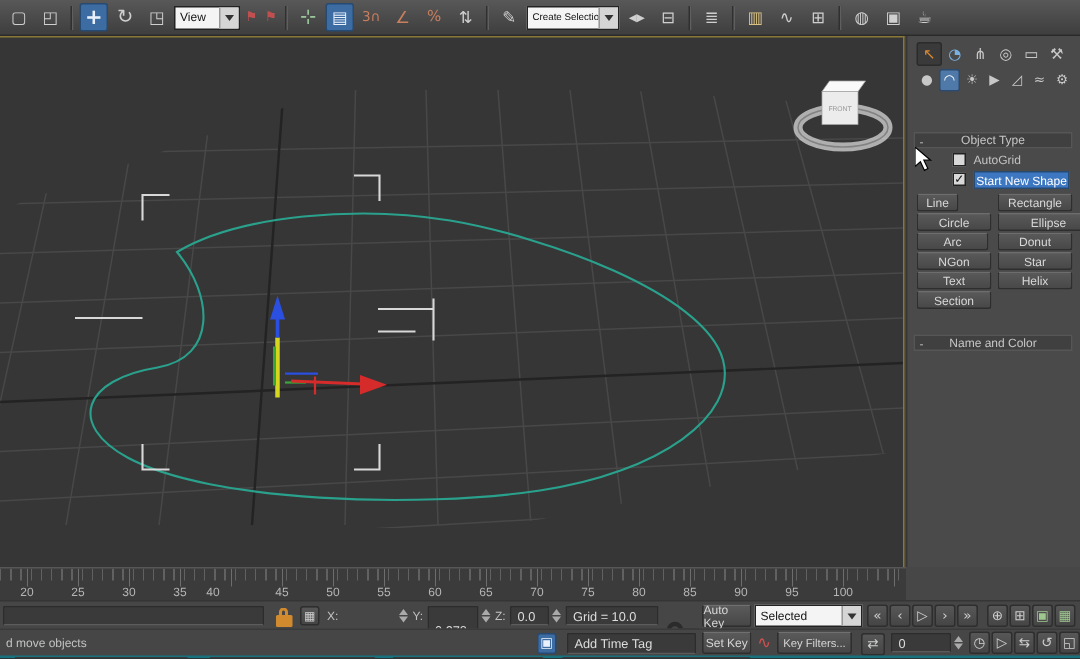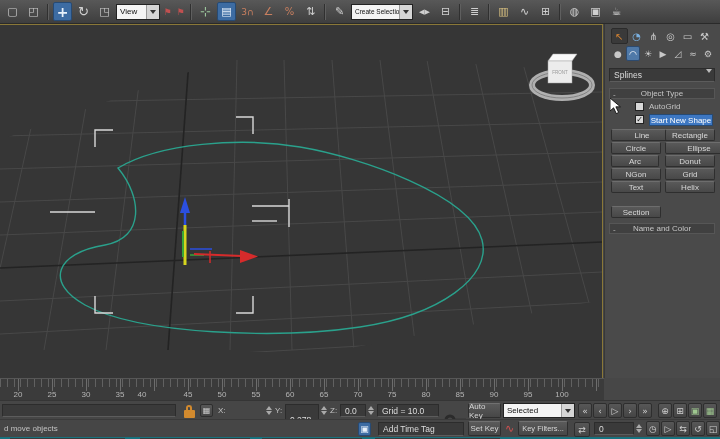--- a/index.html
+++ b/index.html
@@ -214,45 +214,41 @@
       </div>
 
     <div class="pcat" style="left:6px;top:22px;">●</div>
     <div class="pcat active" style="left:21px;top:22px;">◠</div>
     <div class="pcat" style="left:36px;top:22px;">☀</div>
     <div class="pcat" style="left:51px;top:22px;">▶</div>
     <div class="pcat" style="left:66px;top:22px;">◿</div>
     <div class="pcat" style="left:81px;top:22px;">≈</div>
     <div class="pcat" style="left:96px;top:22px;">⚙</div>
 
-    <div class="fld abs" style="left:4px;top:44px;width:106px;height:14px;">
-      <span>Splines</span>
-      <span style="position:absolute;right:2px;top:4px;"><i class="tri" style="border-top-color:#bbb;"></i></span>
-    </div>
 
     <div class="hdr abs" style="left:4px;top:64px;width:106px;height:11px;">
       <span class="minus">-</span>
       <span>Object Type</span>
     </div>
     <span class="chk" style="left:30px;top:78px;"></span>
     <span class="lbl abs" style="left:44px;top:78px;">AutoGrid</span>
     <span class="chk" style="left:30px;top:91px;">✓</span>
     <div class="snsbtn" style="left:44px;top:90px;width:64px;">Start New Shape</div>
 
-    <div class="btn3d" style="left:6px;top:105px;width:62px;">Line</div>
+    <div class="btn3d" style="left:6px;top:105px;width:28px;">Line</div>
     <div class="btn3d" style="left:60px;top:105px;width:50px;">Rectangle</div>
     <div class="btn3d" style="left:6px;top:118px;width:50px;">Circle</div>
     <div class="btn3d" style="left:60px;top:118px;width:68px;">Ellipse</div>
     <div class="btn3d" style="left:6px;top:131px;width:48px;">Arc</div>
     <div class="btn3d" style="left:60px;top:131px;width:50px;">Donut</div>
     <div class="btn3d" style="left:6px;top:144px;width:50px;">NGon</div>
-    <div class="btn3d" style="left:60px;top:144px;width:50px;">Grid</div>
+    <div class="btn3d" style="left:60px;top:144px;width:50px;">Star</div>
     <div class="btn3d" style="left:6px;top:157px;width:50px;">Text</div>
     <div class="btn3d" style="left:60px;top:157px;width:50px;">Helix</div>
-    <div class="btn3d" style="left:6px;top:170px;width:50px;margin-top:12px;">Section</div>
+    <div class="btn3d" style="left:6px;top:170px;width:50px;">Section</div>
 
     <div class="hdr abs" style="left:4px;top:188px;width:106px;height:11px;">
       <span class="minus">-</span>
       <span>Name and Color</span>
     </div>
     <div class="abs" style="background:#1ca895"></div>
   </div>
 
   <svg class="abs cursor">
     <polygon points="0,0 0,13 3.6,9.8 6.3,15.6 8.6,14.4 5.9,8.8 10.4,8.8" fill="#fff" stroke="#000" stroke-width="0.8"></polygon>

